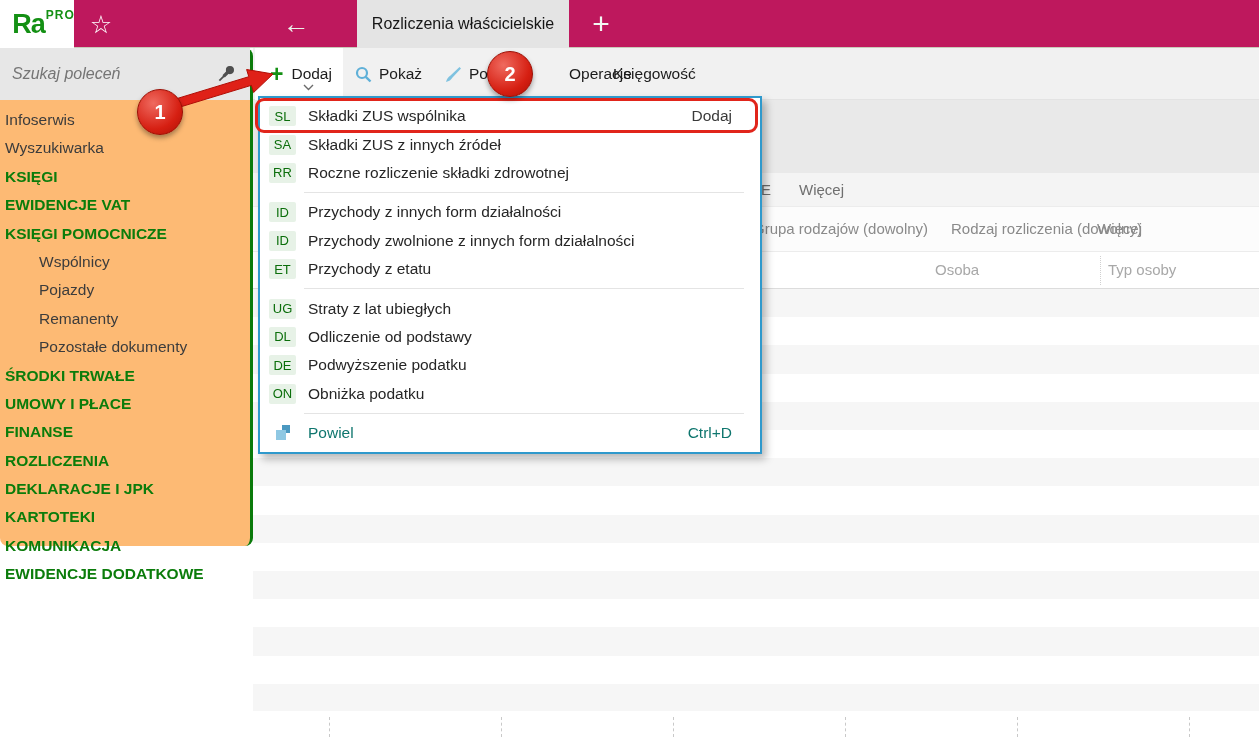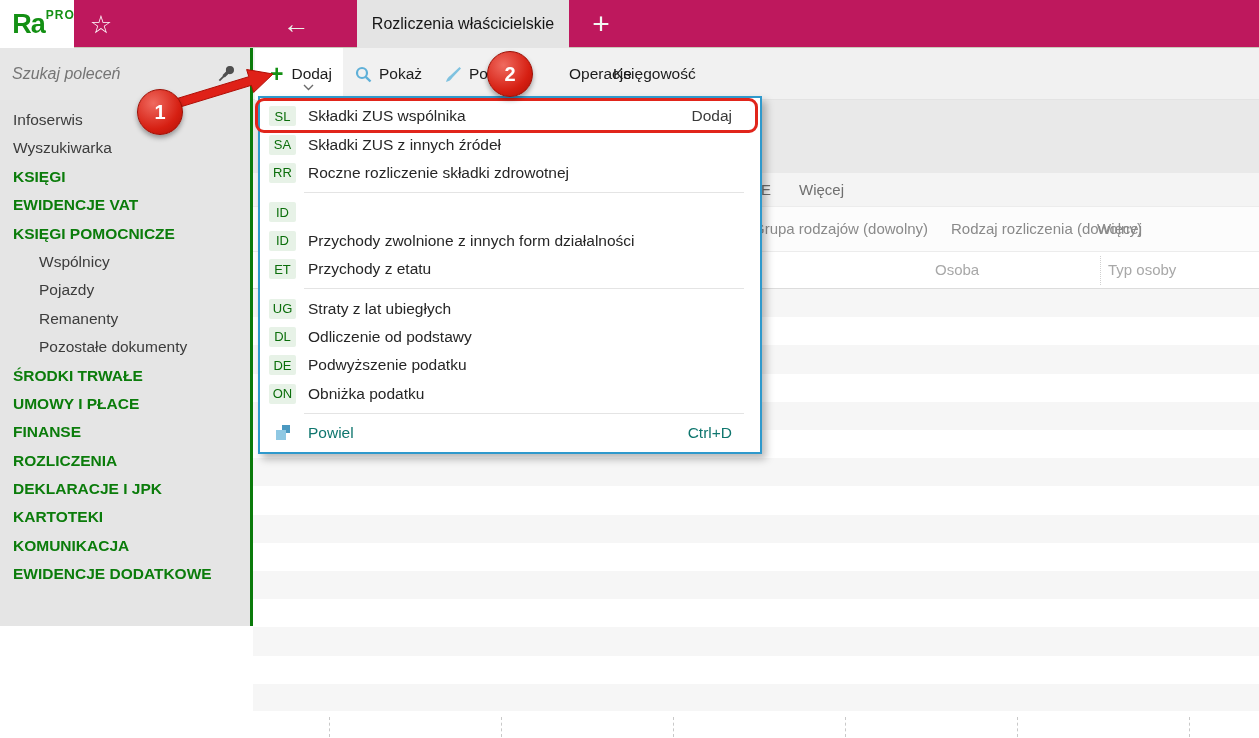--- a/index.html
+++ b/index.html
@@ -17,29 +17,29 @@
   #star-btn { position:absolute; left:72px; top:0; width:34px; height:48px; color:#fff;
     font-size:25px; display:flex; align-items:center; justify-content:center; cursor:pointer; }
   #back-btn { position:absolute; left:264px; top:0; width:40px; height:48px; color:#eaf3ea;
     font-size:27px; font-weight:300; display:flex; align-items:center; justify-content:center; }
   #active-tab { position:absolute; left:345px; top:0; width:212px; height:48px; background:#e4e4e4;
     display:flex; align-items:center; justify-content:center; color:#161616; font-size:16px; }
   #newtab-btn { position:absolute; left:570px; top:0; width:38px; height:48px; color:#f2f8f2;
     font-size:30px; font-weight:300; display:flex; align-items:center; justify-content:center; }
 
   
-  #sidebar { position:absolute; left:0; top:48px; width:253px; height:578px; background:#e5e5e5;
-    border-right:3px solid #0a7a0a; }
+  #sidebar { position:absolute; left:0; top:48px; width:253px; height:498px; background:#fdba74;
+    border-right:3px solid #0a7a0a;border-radius:8px; }
   #search-row { position:absolute; left:0; top:0; width:250px; height:52px; background:#e7e7e7; }
   #search-input { position:absolute; left:12px; top:10px; width:190px; height:32px; border:none;
     background:transparent; outline:none; font-style:italic; color:#9a9a9a; font-size:16px;
     font-family:"Liberation Sans",sans-serif; }
   #pin { position:absolute; right:14px; top:16px; width:18px; height:18px; }
   #nav { position:absolute; left:0; top:58px; width:250px; }
-  .nav-item { height:28.4px; line-height:28.4px; padding-left:13px; font-size:15.5px;
+  .nav-item { height:28.4px; line-height:28.4px; padding-left:5px; font-size:15.5px;
     color:#3c3c3c; white-space:nowrap; cursor:pointer; }
   .nav-item.section { color:#0b7c0b; font-weight:700; }
   .nav-item.child { padding-left:39px; }
 
   
   #toolbar { position:absolute; left:253px; top:48px; width:1006px; height:52px; background:#f1f1f1;
     border-bottom:1px solid #e3e3e3; }
   .tb-item { position:absolute; top:0; height:52px; display:flex; align-items:center;
     font-size:15.5px; color:#1c1c1c; cursor:pointer; }
   #tb-add { left:2px; width:88px; background:#ffffff; padding-left:15px; }
@@ -209,20 +209,21 @@
     <span class="m-badge">SA</span>
     <span class="m-label">Składki ZUS z innych źródeł</span>
   </div>
   <div class="m-row">
     <span class="m-badge">RR</span>
     <span class="m-label">Roczne rozliczenie składki zdrowotnej</span>
   </div>
   <div class="m-sep"></div>
   <div class="m-row">
     <span class="m-badge">ID</span>
+    <span class="m-label">Przychody z innych form działalności</span>
   </div>
   <div class="m-row">
     <span class="m-badge">ID</span>
     <span class="m-label">Przychody zwolnione z innych form działalności</span>
   </div>
   <div class="m-row">
     <span class="m-badge">ET</span>
     <span class="m-label">Przychody z etatu</span>
   </div>
   <div class="m-sep"></div>

